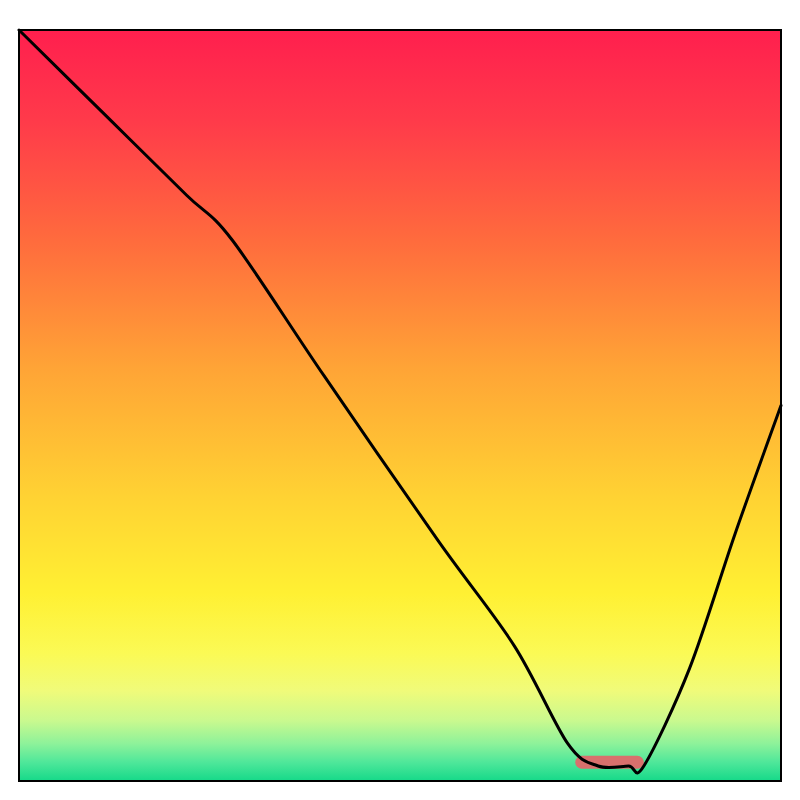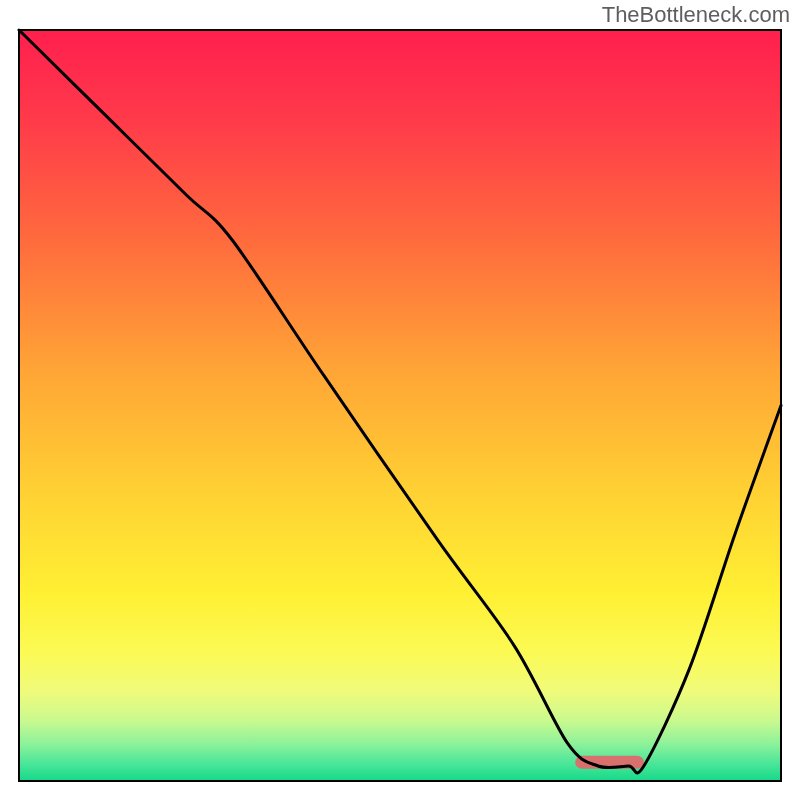--- a/index.html
+++ b/index.html
@@ -25,21 +25,20 @@
     color: #5e5e5e;
     font-size: 22px;
     font-family: Arial, Helvetica, sans-serif;
     letter-spacing: 0px;
   }
 </style>
 </head>
 <body>
 
 <div class="container">
-  <div class="watermark">TheBottleneck.com</div>
   <svg id="chart-svg" width="800" height="800" viewBox="0 0 800 800">
       <defs>
         <linearGradient id="bg-grad" x1="0" y1="0" x2="0" y2="1">
           <stop offset="0%" stop-color="#ff1f4e"></stop>
           <stop offset="12%" stop-color="#ff3a4a"></stop>
           <stop offset="28.000000000000004%" stop-color="#ff6b3d"></stop>
           <stop offset="45%" stop-color="#ffa436"></stop>
           <stop offset="62%" stop-color="#ffd233"></stop>
           <stop offset="75%" stop-color="#fff033"></stop>
           <stop offset="83%" stop-color="#fbfa55"></stop>

